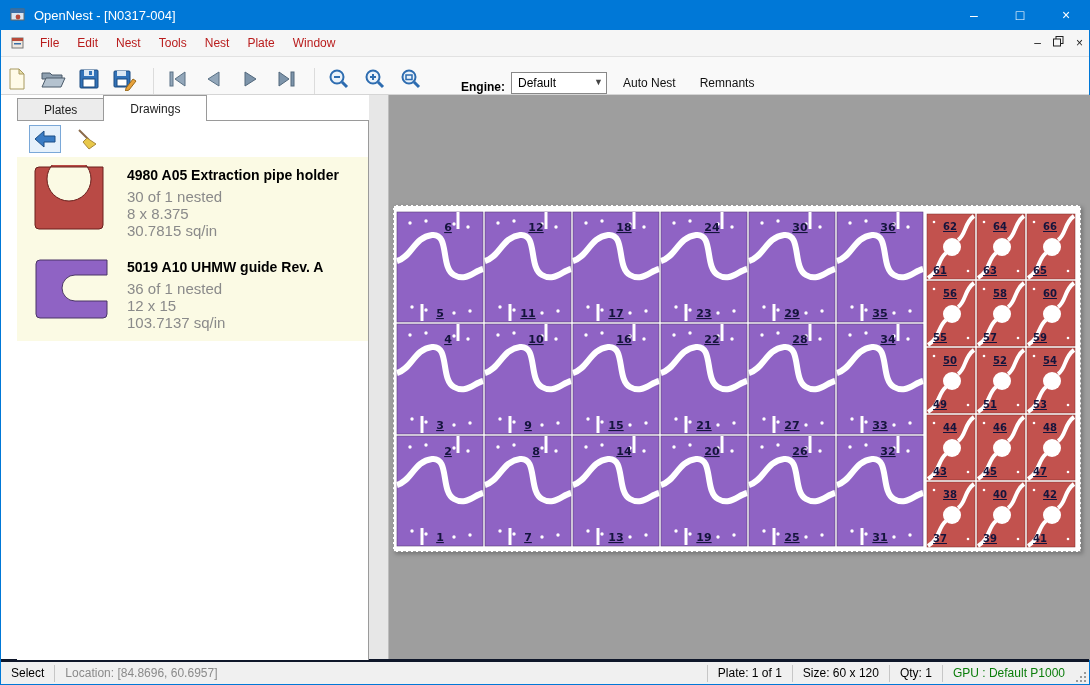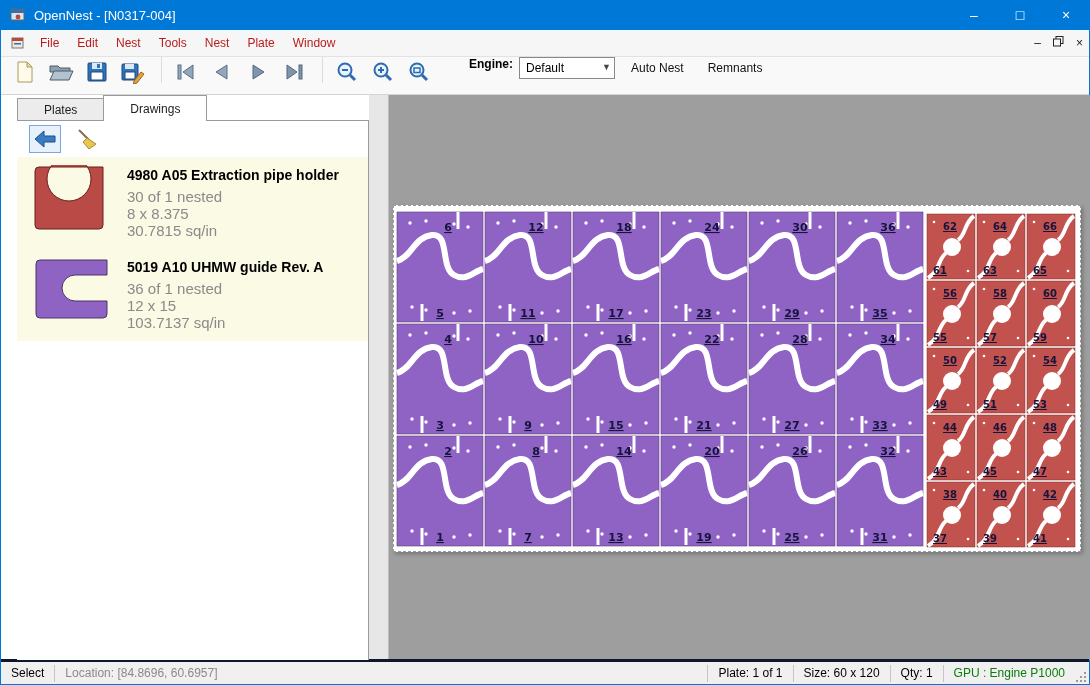--- a/index.html
+++ b/index.html
@@ -16,21 +16,21 @@
   .win-btn { width:46px; height:30px; display:flex; align-items:center; justify-content:center; color:#fff; font-size:14px; }
 
   
   .menubar { position:absolute; left:0; top:30px; width:100%; height:27px; background:#f6f6f6; border-bottom:1px solid #e2e2e2; display:flex; align-items:center; }
   .menubar .mdi-icon { margin:0 6px 0 10px; display:flex; }
   .menu-item { padding:4px 9px; color:#b91c1c; }
   .mdi-controls { position:absolute; right:6px; top:0; height:26px; display:flex; align-items:center; gap:12px; color:#222; }
   .mdi-controls .g { font-size:12px; line-height:10px; }
 
   
-  .toolbar { position:absolute; left:0; top:57px; width:100%; height:38px; background:#f9f9f9; border-bottom:1px solid #d5d5d5; display:flex; align-items:flex-start; padding-left:8px; }
+  .toolbar { position:absolute; left:0; top:57px; width:100%; height:38px; background:#f9f9f9; border-bottom:1px solid #d5d5d5; display:flex; align-items:flex-end; padding-left:0; }
   .tb-btn { width:32px; height:30px; display:flex; align-items:center; justify-content:center; margin-right:4px; }
   .tb-sep { width:1px; height:26px; background:#dcdcdc; margin:0 8px; }
   .engine-label { font-weight:bold; margin:0 6px 0 30px; }
   .engine-combo { width:96px; height:22px; border:1px solid #888; background:#fff; display:flex; align-items:center; position:relative; padding-left:6px; }
   .engine-combo .arrow { position:absolute; right:3px; top:4px; font-size:9px; color:#444; }
   .tb-text-btn { padding:4px 8px; margin-left:8px; color:#111; }
 
   
   .main { position:absolute; left:16px; top:95px; width:100%; height:477px; }
 
@@ -738,21 +738,21 @@
     <div class="sb-sep"></div>
     <div class="sb-cell sb-loc">Location: [84.8696, 60.6957]</div>
     <div class="sb-right">
       <div class="sb-sep"></div>
       <div class="sb-cell">Plate: 1 of 1</div>
       <div class="sb-sep"></div>
       <div class="sb-cell">Size: 60 x 120</div>
       <div class="sb-sep"></div>
       <div class="sb-cell">Qty: 1</div>
       <div class="sb-sep"></div>
-      <div class="sb-cell sb-gpu">GPU : Engine P1000</div>
+      <div class="sb-cell sb-gpu">GPU : Default P1000</div>
       <div class="grip">
         <svg width="13" height="13">
             <g fill="#9a9a9a">
               <rect x="9" y="9" width="2" height="2"></rect>
               <rect x="5" y="9" width="2" height="2"></rect>
               <rect x="9" y="5" width="2" height="2"></rect>
               <rect x="1" y="9" width="2" height="2"></rect>
               <rect x="5" y="5" width="2" height="2"></rect>
               <rect x="9" y="1" width="2" height="2"></rect>
             </g>

